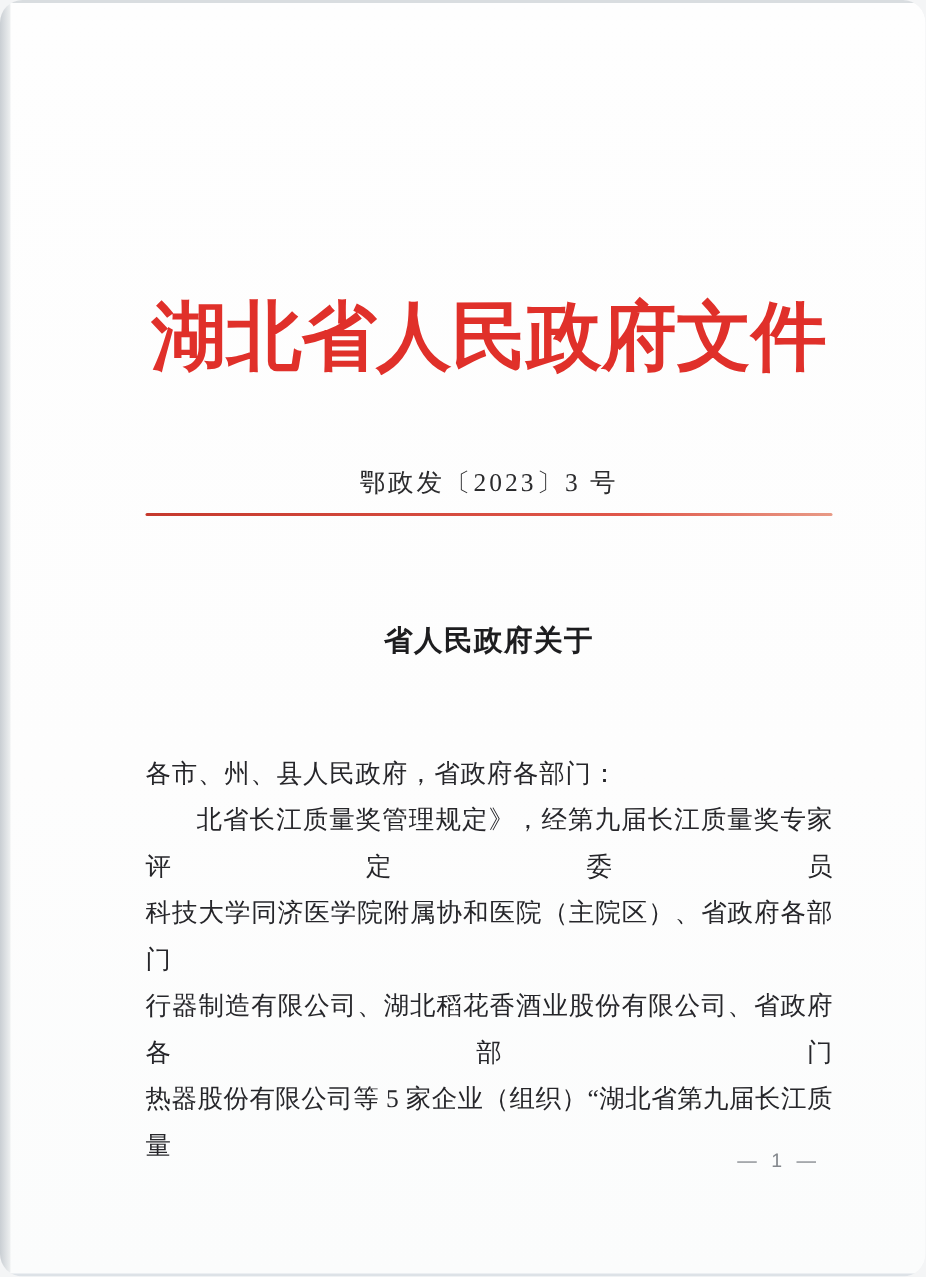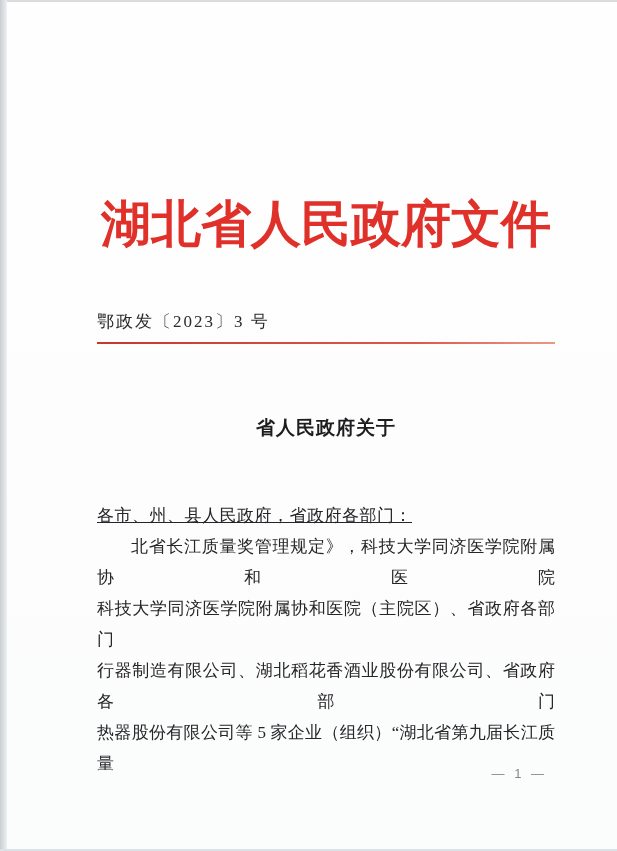--- a/index.html
+++ b/index.html
@@ -1,15 +1,15 @@
 <!DOCTYPE html>
 <html style="--header-red: #e0302a; --rule-red: #c5392d;"><head>
 <meta charset="utf-8">
 <style>
-  * { margin: 0; padding: 0; box-sizing: border-box; }
+  * { margin: 0; padding: 0; box-sizing: border-box; border-radius: 15px; }
   html, body { width: 617px; height: 851px; }
   body {
     font-family: "Liberation Serif", "DejaVu Serif", serif;
     background: #f4f5f6;
     overflow: hidden;
   }
   .page {
     position: relative;
     width: 617px;
     height: 851px;
@@ -36,20 +36,21 @@
     text-align: center;
     font-size: 50px;
     font-weight: bold;
     color: var(--header-red, #e0302a);
     letter-spacing: 0px;
     white-space: nowrap;
   }
   .doc-number {
     position: absolute; top: 310px; left: 97px; width: 458px;
     line-height: 24px;
+    text-align: center;
     font-size: 17px;
     color: #2b2b2d;
     letter-spacing: 2px;
   }
   .red-rule {
     position: absolute; top: 342px; left: 97px;
     width: 458px; height: 2px;
     background: linear-gradient(to right, var(--rule-red, #c5392d), #e0574a 70%, #e89a86);
   }
   .doc-title {
@@ -66,21 +67,20 @@
   }
   .doc-body {
     position: absolute; top: 500px; left: 97px; width: 458px;
     font-size: 17px;
     color: #26262a;
   }
   .salutation {
     line-height: 31px;
     text-align: left;
     letter-spacing: 0.5px;
-    text-decoration: underline;
   }
   .body-line {
     line-height: 31px;
     text-align: justify;
     text-align-last: justify;
   }
   .body-lines > .body-line:first-child { text-indent: 2em; }
   .page-number {
     position: absolute; top: 764px; left: 97px; width: 458px;
     line-height: 20px;
@@ -106,21 +106,21 @@
   <div class="red-rule"></div>
 
   <div class="doc-title">
     <div class="title-line">省人民政府关于</div>
   </div>
 
   <div class="doc-body">
     <div class="salutation">各市、州、县人民政府，省政府各部门：</div>
     <div class="body-lines">
 
-        <div class="body-line">北省长江质量奖管理规定》，科技大学同济医学院附属协和医院</div>
+        <div class="body-line">北省长江质量奖管理规定》，经第九届长江质量奖专家评定委员</div>
         <div class="body-line">科技大学同济医学院附属协和医院（主院区）、省政府各部门</div>
         <div class="body-line">行器制造有限公司、湖北稻花香酒业股份有限公司、省政府各部门</div>
         <div class="body-line">热器股份有限公司等 5 家企业（组织）“湖北省第九届长江质量</div>
       </div>
   </div>
 
   <div class="page-number">— 1 —</div>
 
   <div class="scan-edge-bottom"></div>
 </div>

